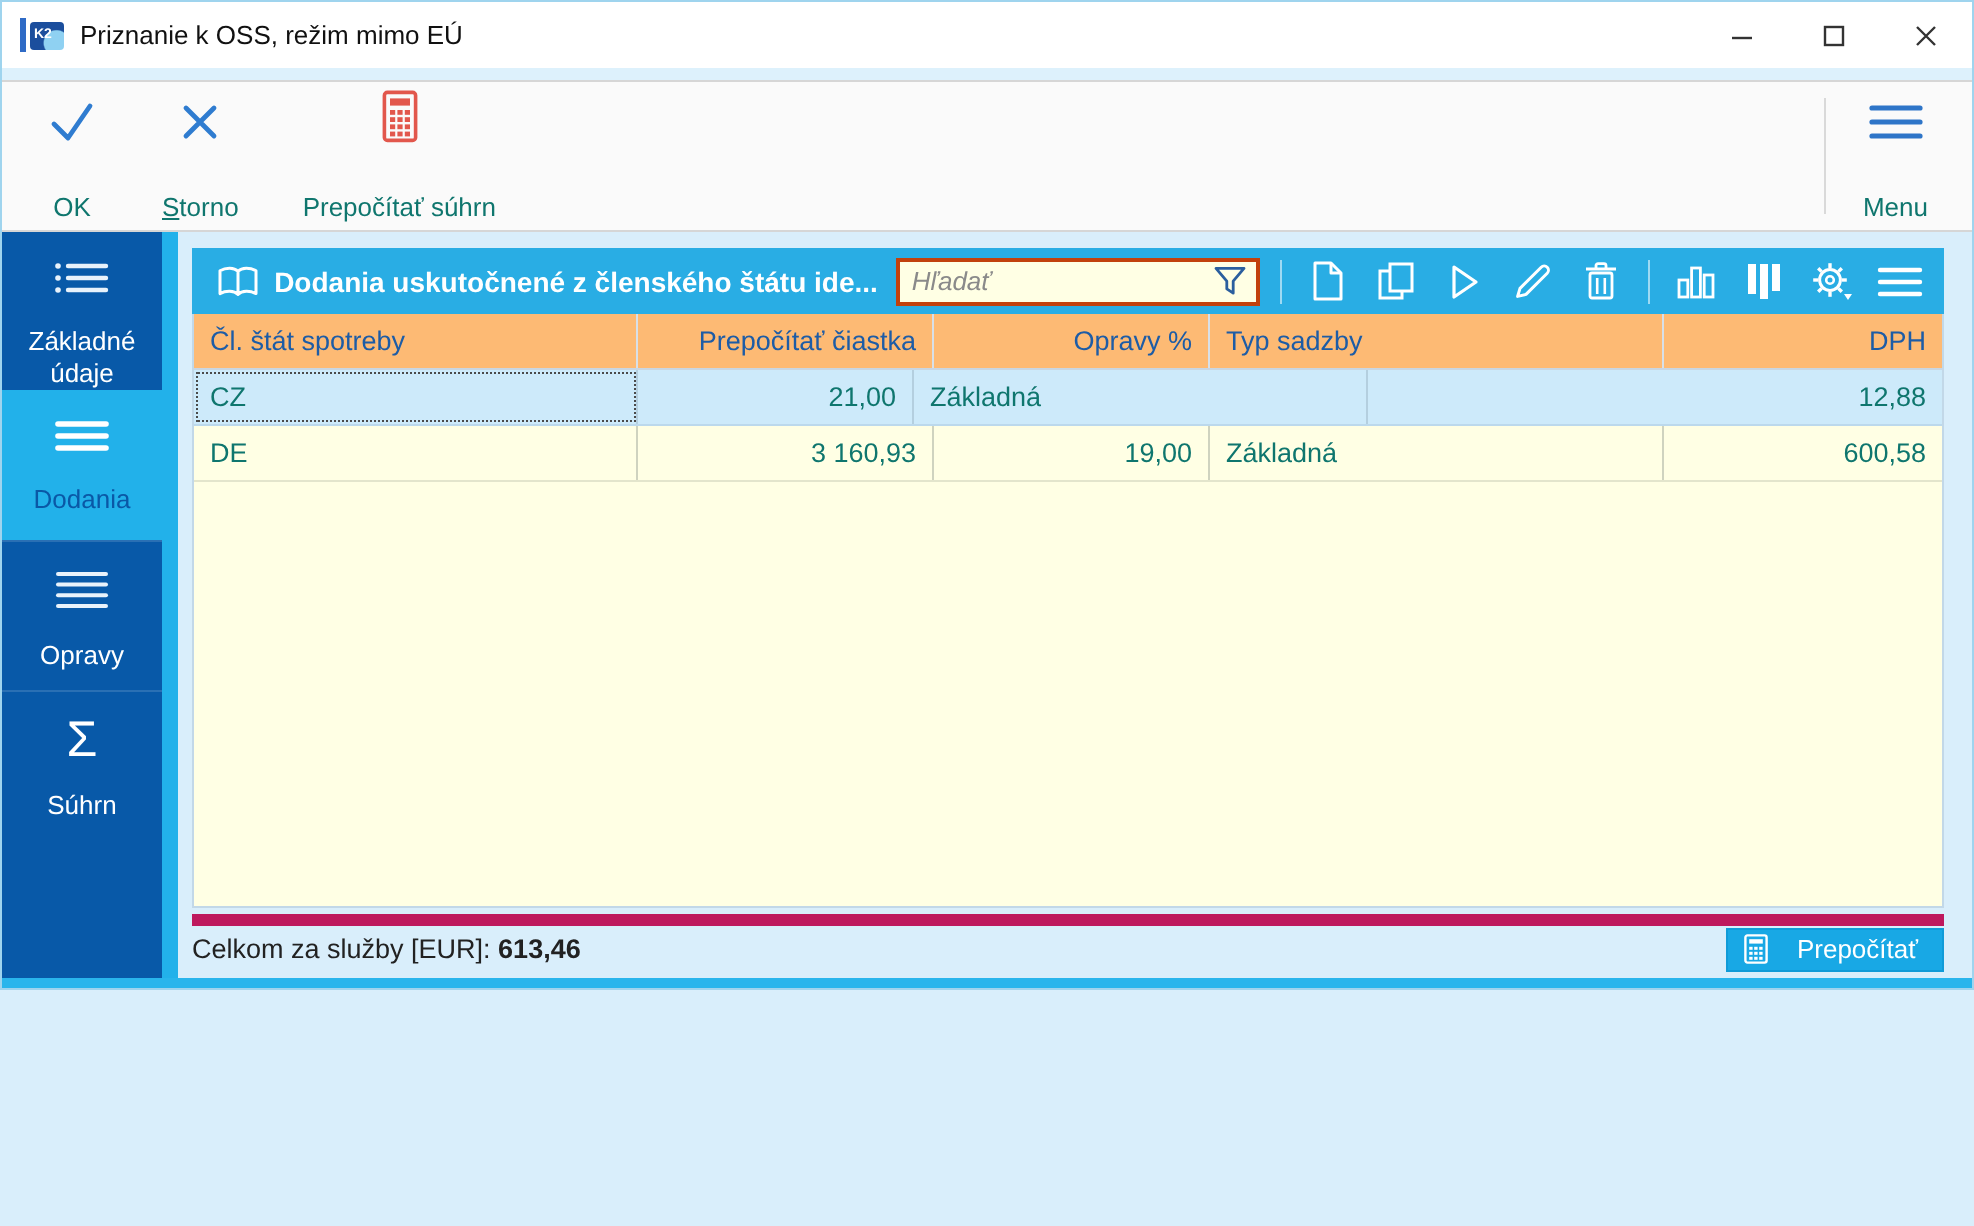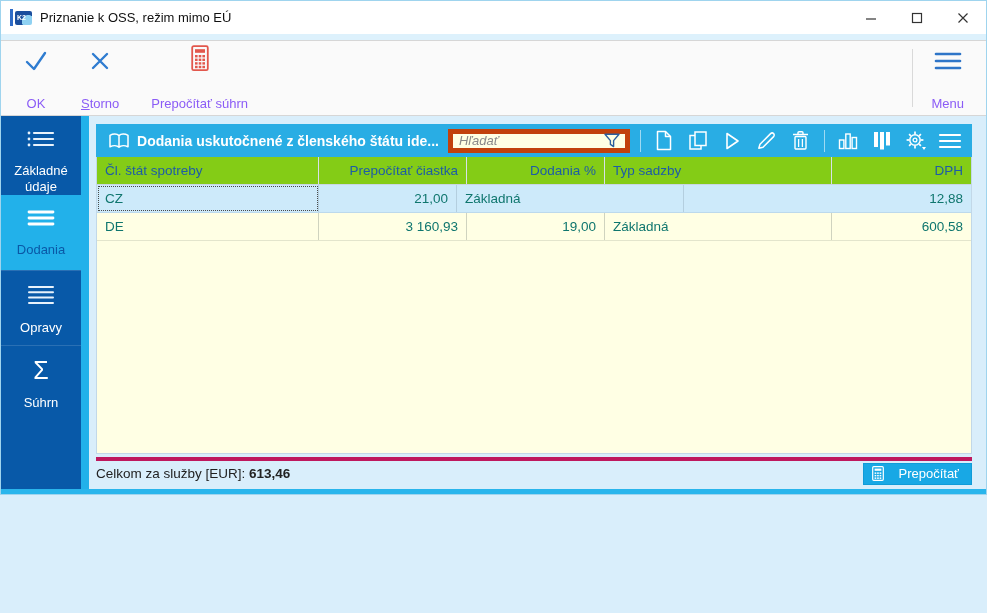--- a/index.html
+++ b/index.html
@@ -46,21 +46,21 @@
   }
 
   
   .toolbar {
     height: 75px; background: #fafafa; border-bottom: 1px solid #d6d6d6;
     display: flex; align-items: stretch; padding: 0 6px; flex: none;
   }
   .tb-btn {
     display: flex; flex-direction: column; align-items: center; justify-content: center;
     gap: 24px; padding: 4px 16px; background: transparent; border: none;
-    font-family: "Liberation Sans", sans-serif; font-size: 13px; color: #8b5cf6;
+    font-family: "Liberation Sans", sans-serif; font-size: 13px; color: #0f766e;
   }
   .tb-btn .ico { height: 28px; display: flex; align-items: flex-end; }
   .tb-spacer { flex: 1; }
   .tb-divider { width: 1px; background: #d9d9d9; margin: 8px 2px; }
   .accel { text-decoration: underline; }
 
   
   .main { flex: 1; display: flex; min-height: 0; }
 
   .sidebar { width: 80px; background: #0859a8; display: flex; flex-direction: column; flex: none; }
@@ -89,62 +89,62 @@
     height: 33px; background: #29ade4; display: flex; align-items: center;
     padding: 0 4px 0 8px; gap: 7px; flex: none; justify-content: center;
   }
   .panel-title {
     color: #ffffff; font-weight: bold; font-size: 14px; white-space: nowrap;
     overflow: hidden;
   }
   .searchbox {
     margin-left: 2px; width: 182px; height: 24px; background: #ffffe4;
     display: flex; align-items: center; padding: 0 4px 0 6px; flex: none;
-    border: 5px solid #c2410c;
+    border: 2px solid #c2410c;
   }
   .searchbox input {
     flex: 1; min-width: 0; border: none; outline: none; background: transparent;
     font-family: "Liberation Sans", sans-serif; font-size: 13px; font-style: italic;
     color: #555;
   }
   .searchbox input::placeholder { color: #8a8a8a; font-style: italic; }
   .hdr-sep { width: 1px; height: 22px; background: rgba(255,255,255,0.55); margin: 0 3px; flex: none; }
   .hicon-btn {
     width: 27px; height: 27px; display: flex; align-items: center; justify-content: center;
     background: transparent; border: none; color: #ffffff; flex: none; position: relative;
   }
 
   
   .panel-body {
     flex: 1; display: flex; flex-direction: column; min-height: 0;
     background: #ffffe4; border: 1px solid #c2d8e8; border-top: none;
   }
   .trow, .thead { display: flex; height: 28px; flex: none; align-items: stretch; }
-  .thead { background: #84cc16; color: #1d5ca6; border-bottom: 1px solid #c9d6e2; }
+  .thead { background: #fdba74; color: #1d5ca6; border-bottom: 1px solid #c9d6e2; }
   .th, .td {
     display: flex; align-items: center; padding: 0 8px;
     white-space: nowrap; overflow: hidden; font-size: 13.5px;
   }
   .th { border-right: 1px solid #d8e0e8; }
   .td { border-right: 1px solid #cfd3bf; color: #0f766e; }
   .c1 { width: 222px; flex: none; }
   .c2 { width: 148px; flex: none; justify-content: flex-end; }
   .c3 { width: 138px; flex: none; justify-content: flex-end; }
   .c4 { width: 227px; flex: none; }
   .c5 { flex: 1; justify-content: flex-end; border-right: none; }
   .trow { background: #ffffe4; border-bottom: 1px solid #e3e5cc; }
   .trow.selected { background: #cdeafa; border-bottom: 1px solid #bcd9ec; }
   .trow.selected .td { border-right-color: #b4cfdf; }
   .focus-cell { outline: 1px dotted #4a4a4a; outline-offset: -2px; }
   .table-empty { flex: 1; background: #ffffe4; }
 
   
   .footer {
     height: 27px; margin-top: 3px; display: flex; align-items: center; flex: none;
-    border-top: 4px solid #be185d; padding-top: 2px;
+    border-top: 6px solid #be185d; padding-top: 2px;
   }
   .footer-total { font-size: 13.5px; color: #222; }
   .footer-total b { font-weight: bold; }
   .footer-spacer { flex: 1; }
   .recalc-btn {
     height: 22px; background: #18a8e5; border: 1px solid #109bd8; color: #ffffff;
     font-family: "Liberation Sans", sans-serif; font-size: 13px;
     display: flex; align-items: center; gap: 14px; padding: 0 12px 0 8px;
   }
   .content-bottom-gap { height: 5px; flex: none; }
@@ -410,21 +410,21 @@
                   </g>
                 </svg>
             </span>
           </button>
         </div>
 
         <div class="panel-body">
           <div class="thead">
             <div class="th c1">Čl. štát spotreby</div>
             <div class="th c2">Prepočítať čiastka</div>
-            <div class="th c3">Dodania %</div>
+            <div class="th c3">Opravy %</div>
             <div class="th c4">Typ sadzby</div>
             <div class="th c5">DPH</div>
           </div>
           <div class="trow selected">
             <div class="td c1 focus-cell">CZ</div>
             <div class="td c3">21,00</div>
             <div class="td c4">Základná</div>
             <div class="td c5">12,88</div>
           </div>
           <div class="trow">

